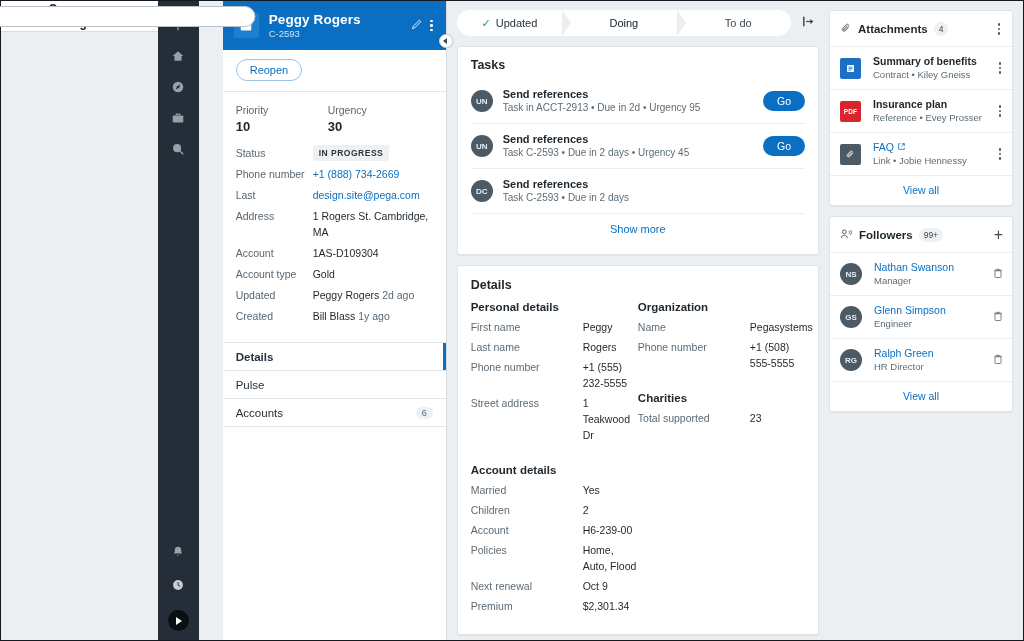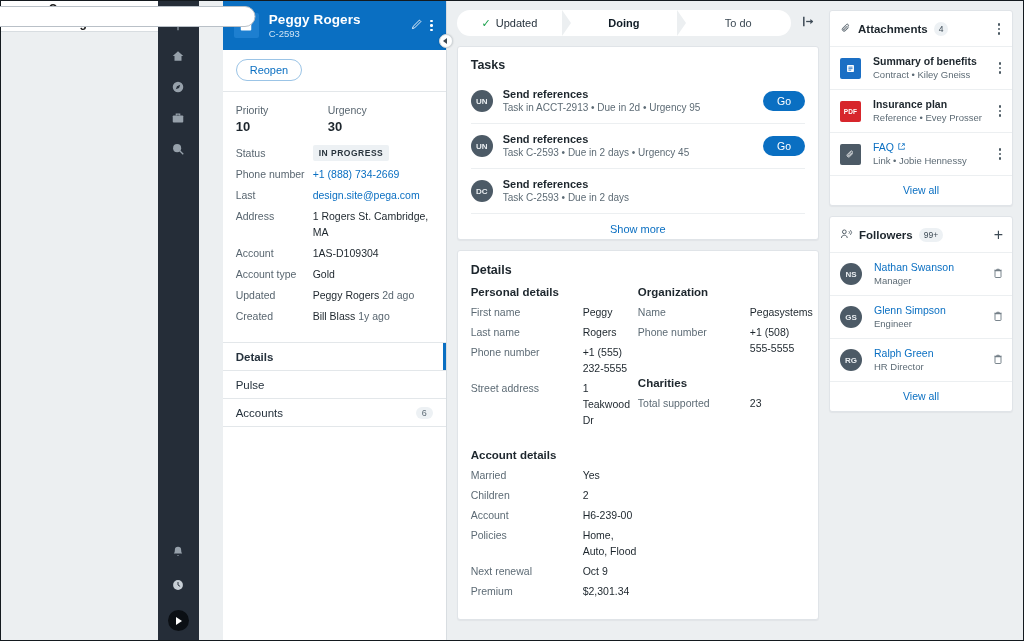--- a/index.html
+++ b/index.html
@@ -182,21 +182,21 @@
   .stage-row { display: flex; align-items: center; gap: 6px; margin-bottom: 10px; }
   .stages {
     flex: 1; display: flex; height: 26px;
     background: #fff; border-radius: 13px; overflow: hidden;
   }
   .stage {
     flex: 1; display: flex; align-items: center; justify-content: center;
     font-size: 11px; color: #3d4a55; position: relative; cursor: pointer;
   }
   .stage.done { color: #25313c; }
-  .stage.current { font-weight: bold; color: #101c26; }
+  .stage.current { font-weight: normal; color: #101c26; }
   .stage .chk { color: #18a04a; margin-right: 5px; font-size: 11px; }
   .stage-sep {
     width: 0; height: 0; flex-shrink: 0;
     border-top: 13px solid transparent; border-bottom: 13px solid transparent;
     border-left: 9px solid #eceff1;
   }
   .panel-toggle { width: 22px; height: 22px; display: flex; align-items: center; justify-content: center; cursor: pointer; }
 
   .card {
     background: #fff; border: 1px solid #e0e4e8; border-radius: 3px;
@@ -219,21 +219,21 @@
   .task-txt { flex: 1; min-width: 0; }
   .task-name { font-size: 11px; font-weight: bold; color: #1d262d; line-height: 14px; }
   .task-meta { font-size: 10px; color: #5d6b75; line-height: 14px; }
   .btn-go {
     background: #0a6fc2; color: #fff; border: 0; border-radius: 11px;
     font-size: 10.5px; padding: 4px 14px; cursor: pointer;
     font-family: "Liberation Sans", sans-serif;
   }
   .show-more {
     text-align: center; font-size: 11px; color: #0a6fc2;
-    padding: 9px 0 4px 0; cursor: pointer;
+    padding: 9px 0 19px 0; cursor: pointer;
   }
 
   .details-card { padding: 12px 13px 16px 13px; }
   .details-grid { display: flex; margin-top: 9px; }
   .det-col { width: 50%; }
   .sec-title { font-size: 11.5px; font-weight: bold; color: #1d262d; margin-bottom: 6px; }
   .sec-gap { height: 17px; }
   .drow { display: flex; margin-bottom: 4px; gap: 32px; }
   .dk { width: 80px; font-size: 10.5px; color: #5d6b75; line-height: 16px; flex-shrink: 0; }
   .dv { font-size: 10.5px; color: #1d262d; line-height: 16px; }

